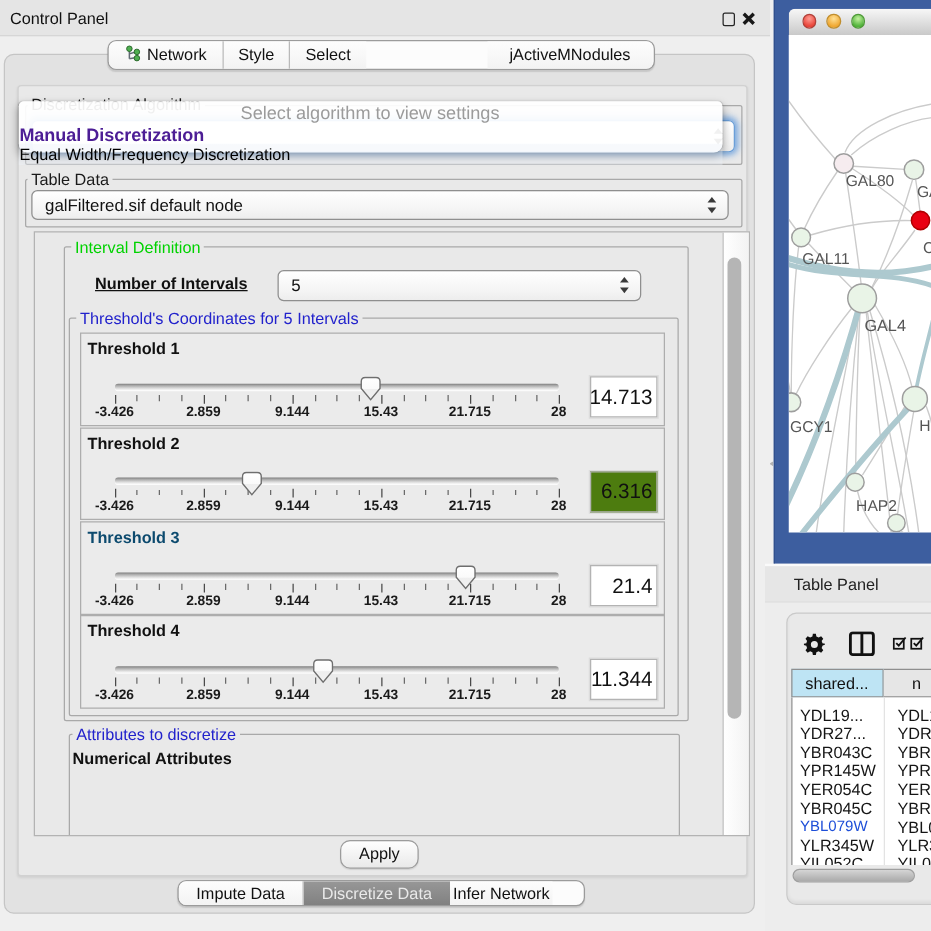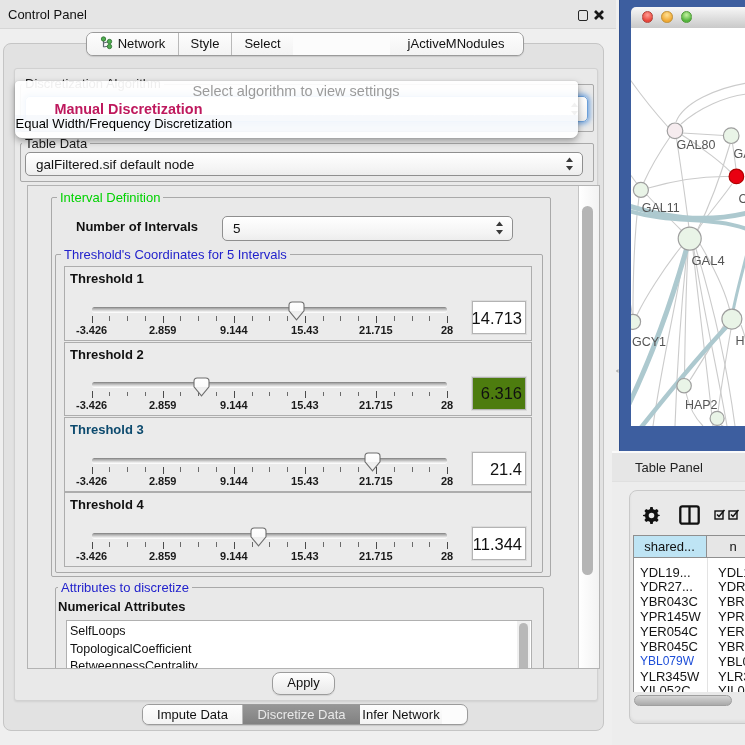--- a/index.html
+++ b/index.html
@@ -54,21 +54,21 @@
       <span class="arrows"><svg width="9" height="14" viewBox="0 0 9 14">
           <path d="M4.5 0.5 L8 5 L1 5 Z" fill="#3a3a3a"></path>
           <path d="M4.5 13.5 L8 9 L1 9 Z" fill="#3a3a3a"></path>
         </svg></span>
     </div>
 <div class="abs" style="left:27px;top:185px;width:571px;height:482px;background:#e9e9e9;border:1px solid #b3b3b3;overflow:hidden;">
 <div class="abs" style="left:550px;top:0;width:21px;height:482px;background:linear-gradient(90deg,#ffffff,#f2f2f2);border-left:1px solid #c4c4c4;"></div>
 <div class="abs" style="left:553.5px;top:20px;width:11px;height:369px;background:#b5b5b5;border-radius:6px;"></div>
 <div class="abs" style="left:23px;top:11px;width:498px;height:378px;border:1px solid #a9a9a9;border-radius:2px;"></div>
 <div class="grouplbl" style="left:29px;top:5px;color:#00d200;">Interval Definition</div>
-<div class="abs bold" style="left:48px;top:33px;font-size:13px;color:#111;">Number of Intervals</div>
+<div class="abs bold" style="left:48px;top:33px;font-size:13px;color:#111;text-decoration:underline;">Number of Intervals</div>
 <div class="combo" style="left:194px;top:29.5px;width:289px;height:23px;">
         <span class="ctext">5</span>
         <span class="arrows"><svg width="9" height="14" viewBox="0 0 9 14">
             <path d="M4.5 0.5 L8 5 L1 5 Z" fill="#3a3a3a"></path>
             <path d="M4.5 13.5 L8 9 L1 9 Z" fill="#3a3a3a"></path>
           </svg></span>
       </div>
 <div class="abs" style="left:27px;top:68px;width:486px;height:317px;border:1px solid #a9a9a9;border-radius:2px;"></div>
 <div class="grouplbl" style="left:33px;top:61.5px;color:#2222cc;">Threshold's Coordinates for 5 Intervals</div>
 <div class="abs" style="left:36px;top:80.3px;width:466px;height:72.5px;border:1px solid #adadad;background:#ebebeb;">
@@ -248,41 +248,34 @@
           <path d="M1 4.2 Q1 1 4.2 1 L12.8 1 Q16 1 16 4.2 L16 9.8 L8.5 18.8 L1 9.8 Z" fill="url(#th3)" stroke="#6e6e6e" stroke-width="1.1"></path>
         </svg>
 <div class="abs" style="left:406.5px;top:34px;width:52px;height:31px;background:#ffffff;border:1px solid #b3b3b3;box-shadow:0 0 0 1px #dcdcdc;">
           <div class="abs" style="right:2.5px;top:6.5px;font-size:16.5px;color:#111;">11.344</div>
         </div>
 </div>
 
 <div class="abs" style="left:27px;top:401px;width:487px;height:110px;border:1px solid #a9a9a9;border-radius:2px;"></div>
 <div class="grouplbl" style="left:30px;top:395px;color:#2222cc;">Attributes to discretize</div>
 <div class="abs bold" style="left:30px;top:413px;font-size:13px;color:#111;">Numerical Attributes</div>
-<div class="abs" style="left:38px;top:434px;width:464px;height:60px;background:#ffffff;border:1px solid #b0b0b0;">
-  <div class="abs" style="left:3px;top:3px;font-size:12.5px;color:#111;">SelfLoops</div>
-  <div class="abs" style="left:3px;top:20.5px;font-size:12.5px;color:#111;">TopologicalCoefficient</div>
-  <div class="abs" style="left:3px;top:38px;font-size:12.5px;color:#111;">BetweennessCentrality</div>
-  <div class="abs" style="left:450px;top:0;width:13px;height:60px;background:#f0f0f0;"></div>
-  <div class="abs" style="left:452px;top:2px;width:9px;height:56px;background:#b8b8b8;border-radius:4.5px;"></div>
-</div>
 </div>
 
 <div class="abs" style="left:272px;top:671.5px;width:61px;height:21px;border:1px solid #9c9c9c;border-radius:8px;background:linear-gradient(#fefefe,#e9e9e9);font-size:13px;color:#111;text-align:center;line-height:20px;box-shadow:0 1px 1px rgba(0,0,0,0.1);">Apply</div>
 
 <div class="tabbar" style="left:142px;top:703.5px;width:324px;height:19.5px;">
 <div class="tab" style="width:99px;">Impute Data</div>
 <div class="tab sel" style="width:117px;">Discretize Data</div>
 <div class="tab" style="width:82px;">Infer Network</div>
 </div>
 
-<div class="abs" style="left:14.5px;top:80.5px;width:563px;height:57px;background:rgba(255,255,255,0.93);border-radius:4px 4px 7px 7px;box-shadow:0 3px 7px rgba(0,0,0,0.35),0 0 1px rgba(0,0,0,0.25);">
+<div class="abs" style="left:14.5px;top:80.5px;width:563px;height:41px;background:rgba(255,255,255,0.93);border-radius:4px 4px 7px 7px;box-shadow:0 3px 7px rgba(0,0,0,0.35),0 0 1px rgba(0,0,0,0.25);">
   <div class="abs" style="left:0;top:34.5px;width:100%;height:17px;background:rgba(237,243,250,0.38);"></div>
   <div class="abs" style="left:0;top:2.5px;width:100%;text-align:center;font-size:14.5px;color:#9b9b9b;">Select algorithm to view settings</div>
-  <div class="abs bold" style="left:1px;top:20px;font-size:14.4px;color:#be185d;padding-left:39px;">Manual Discretization</div>
+  <div class="abs bold" style="left:1px;top:20px;font-size:14.4px;color:#4c1d95;">Manual Discretization</div>
   <div class="abs" style="left:1px;top:35.5px;font-size:13px;color:#000;">Equal Width/Frequency Discretization</div>
 </div>
 
 <div class="abs" style="left:615.5px;top:369px;width:3px;height:4px;background:#b2b2b2;clip-path:polygon(0 50%,100% 0,100% 100%);"></div>
 
 <div class="abs" style="left:619px;top:0;width:126px;height:451px;background:#3d5e9f;border-left:1px solid #31508d;"></div>
 <div class="abs" style="left:631px;top:6.5px;width:114px;height:21px;background:linear-gradient(#f7f7f7,#c9c9c9);border-bottom:1px solid #8f8f8f;border-radius:5px 0 0 0;"></div>
 <div class="abs" style="left:641.7px;top:11.2px;width:11.6px;height:11.6px;border-radius:50%;background:radial-gradient(circle at 50% 30%, #ff9d94 0%, #e9453a 70%);border:1px solid #b0413a;box-sizing:border-box;"></div>
 <div class="abs" style="left:661.2px;top:11.2px;width:11.6px;height:11.6px;border-radius:50%;background:radial-gradient(circle at 50% 30%, #ffe093 0%, #f0a832 70%);border:1px solid #c08e2e;box-sizing:border-box;"></div>
 <div class="abs" style="left:680.7px;top:11.2px;width:11.6px;height:11.6px;border-radius:50%;background:radial-gradient(circle at 50% 30%, #c4f2a0 0%, #52b43c 70%);border:1px solid #4f9a38;box-sizing:border-box;"></div>

